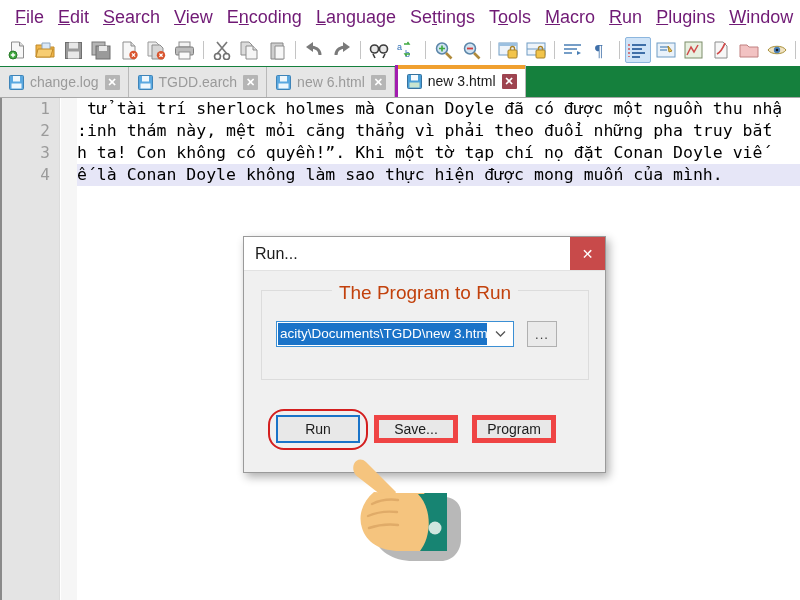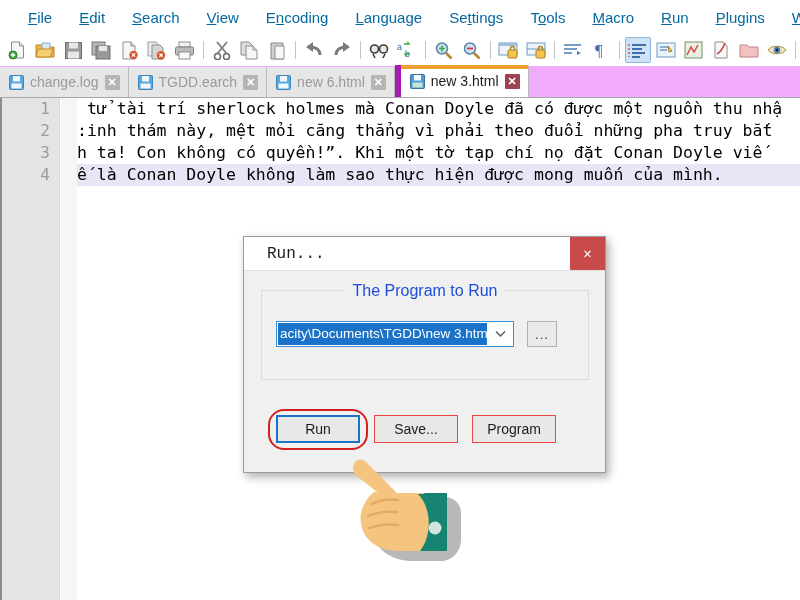--- a/index.html
+++ b/index.html
@@ -19,26 +19,25 @@
   
   .menubar {
     position: absolute; left: 0; top: 0;
     width: 800px; height: 34px;
     background: #ffffff;
     display: flex; align-items: center;
     padding-left: 8px;
     box-sizing: border-box;
   }
   .menu-item {
-    font-size: 15px;
-    color: #0369a1;
+    font-size: 18px;
+    color: #701a75;
     padding: 3px 7px;
     white-space: nowrap;
     cursor: default;
-    margin-left: 13px;
   }
   .menu-item u { text-decoration: underline; }
 
   
   .toolbar {
     position: absolute; left: 0; top: 34px;
     width: 800px; height: 32px;
     background: #ffffff;
     display: flex; align-items: center;
     padding-left: 4px;
@@ -55,21 +54,21 @@
   .tb-sep {
     width: 1px; height: 18px;
     background: #c4c4c4;
     margin: 0 4px;
   }
 
   
   .tabbar {
     position: absolute; left: 0; top: 66px;
     width: 800px; height: 32px;
-    background: #f0abfc;
+    background: #15803d;
     display: flex; align-items: flex-end;
     border-bottom: 1px solid #a8a8a8;
     box-sizing: border-box;
   }
   .tab {
     height: 30px;
     display: flex; align-items: center;
     padding: 0 8px 0 9px;
     gap: 6px;
     background: #e6e6e6;
@@ -77,21 +76,21 @@
     font-size: 14px;
     color: #9a9a9a;
     box-sizing: border-box;
     position: relative;
     white-space: nowrap;
   }
   .tab.active {
     background: #ffffff;
     color: #1c1c1c;
     border-right: 1px solid #b9b9b9;
-    border-left: 6px solid #a21caf;
+    border-left: 3px solid #a21caf;
     height: 32px;
   }
   .tab.active::before {
     content: "";
     position: absolute; left: 0; right: 0; top: 0;
     height: 4px;
     background: #f0a030;
   }
   .tab-x {
     width: 15px; height: 15px;
@@ -161,27 +160,26 @@
     background: #f0f0f0;
     border: 1px solid #9a9a9a;
     box-shadow: 3px 4px 9px rgba(0,0,0,0.32);
     box-sizing: border-box;
     z-index: 20;
   }
   .dlg-title {
     height: 34px;
     background: #ffffff;
     display: flex; align-items: center;
-    padding-left: 23px;
+    padding-left: 11px;
     font-size: 16px;
     color: #1c1c1c;
     box-sizing: border-box;
     position: relative;
     border-bottom: 1px solid #e2e2e2;
-    font-family: Liberation Mono, monospace;
   }
   .dlg-close {
     position: absolute; right: 0; top: 0;
     width: 35px; height: 33px;
     background: #c84a4a;
     color: #ffffff;
     display: flex; align-items: center; justify-content: center;
     font-size: 14px;
     line-height: 1;
   }
@@ -191,22 +189,22 @@
     width: 328px; height: 90px;
     border: 1px solid #dcdcdc;
     box-sizing: border-box;
   }
   .group-legend {
     position: absolute;
     left: 50%; top: -9px;
     transform: translateX(-50%);
     background: #f0f0f0;
     padding: 0 7px;
-    font-size: 16px;
-    color: #1d4ed8;
+    font-size: 19px;
+    color: #c2410c;
     white-space: nowrap;
   }
   .combo {
     position: absolute;
     left: 14px; top: 30px;
     width: 238px; height: 26px;
     border: 1px solid #3b8fd4;
     background: #ffffff;
     box-sizing: border-box;
     display: flex; align-items: center;
@@ -246,21 +244,21 @@
     left: 0; top: 178px;
     width: 100%;
     display: flex;
     padding-left: 32px;
     gap: 14px;
     box-sizing: border-box;
   }
   .dlg-btn {
     width: 84px; height: 28px;
     background: #e8e8e8;
-    border: 1px solid #ef4444;
+    border: 5px solid #ef4444;
     box-sizing: border-box;
     display: flex; align-items: center; justify-content: center;
     font-size: 14px;
     color: #1c1c1c;
   }
   .dlg-btn.focus {
     border: 2px solid #1a73c8;
     background: #e8e8e8;
   }
   .annot-circle {

